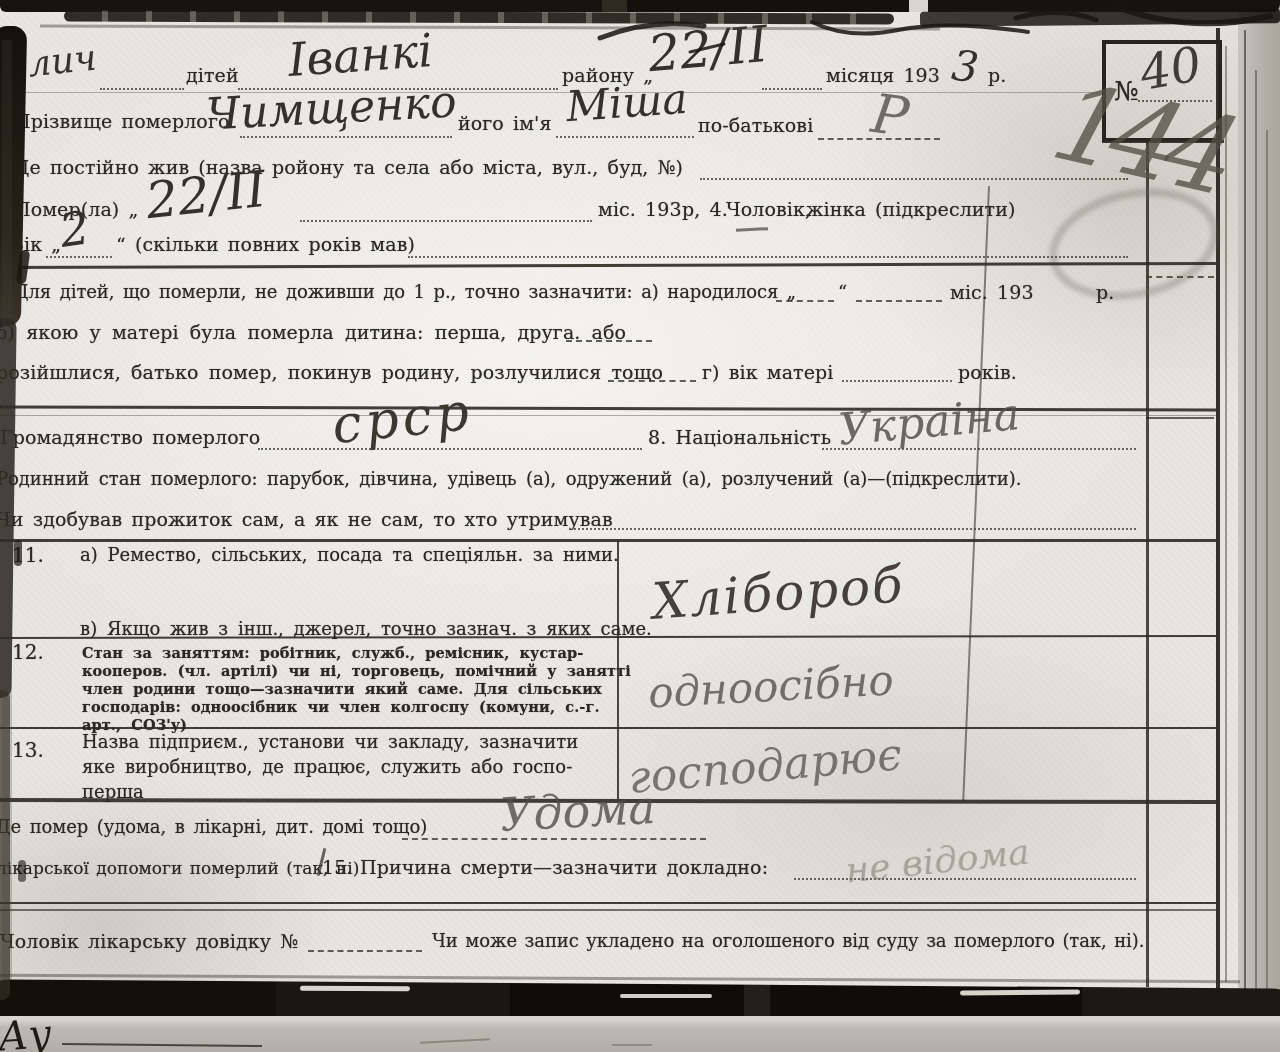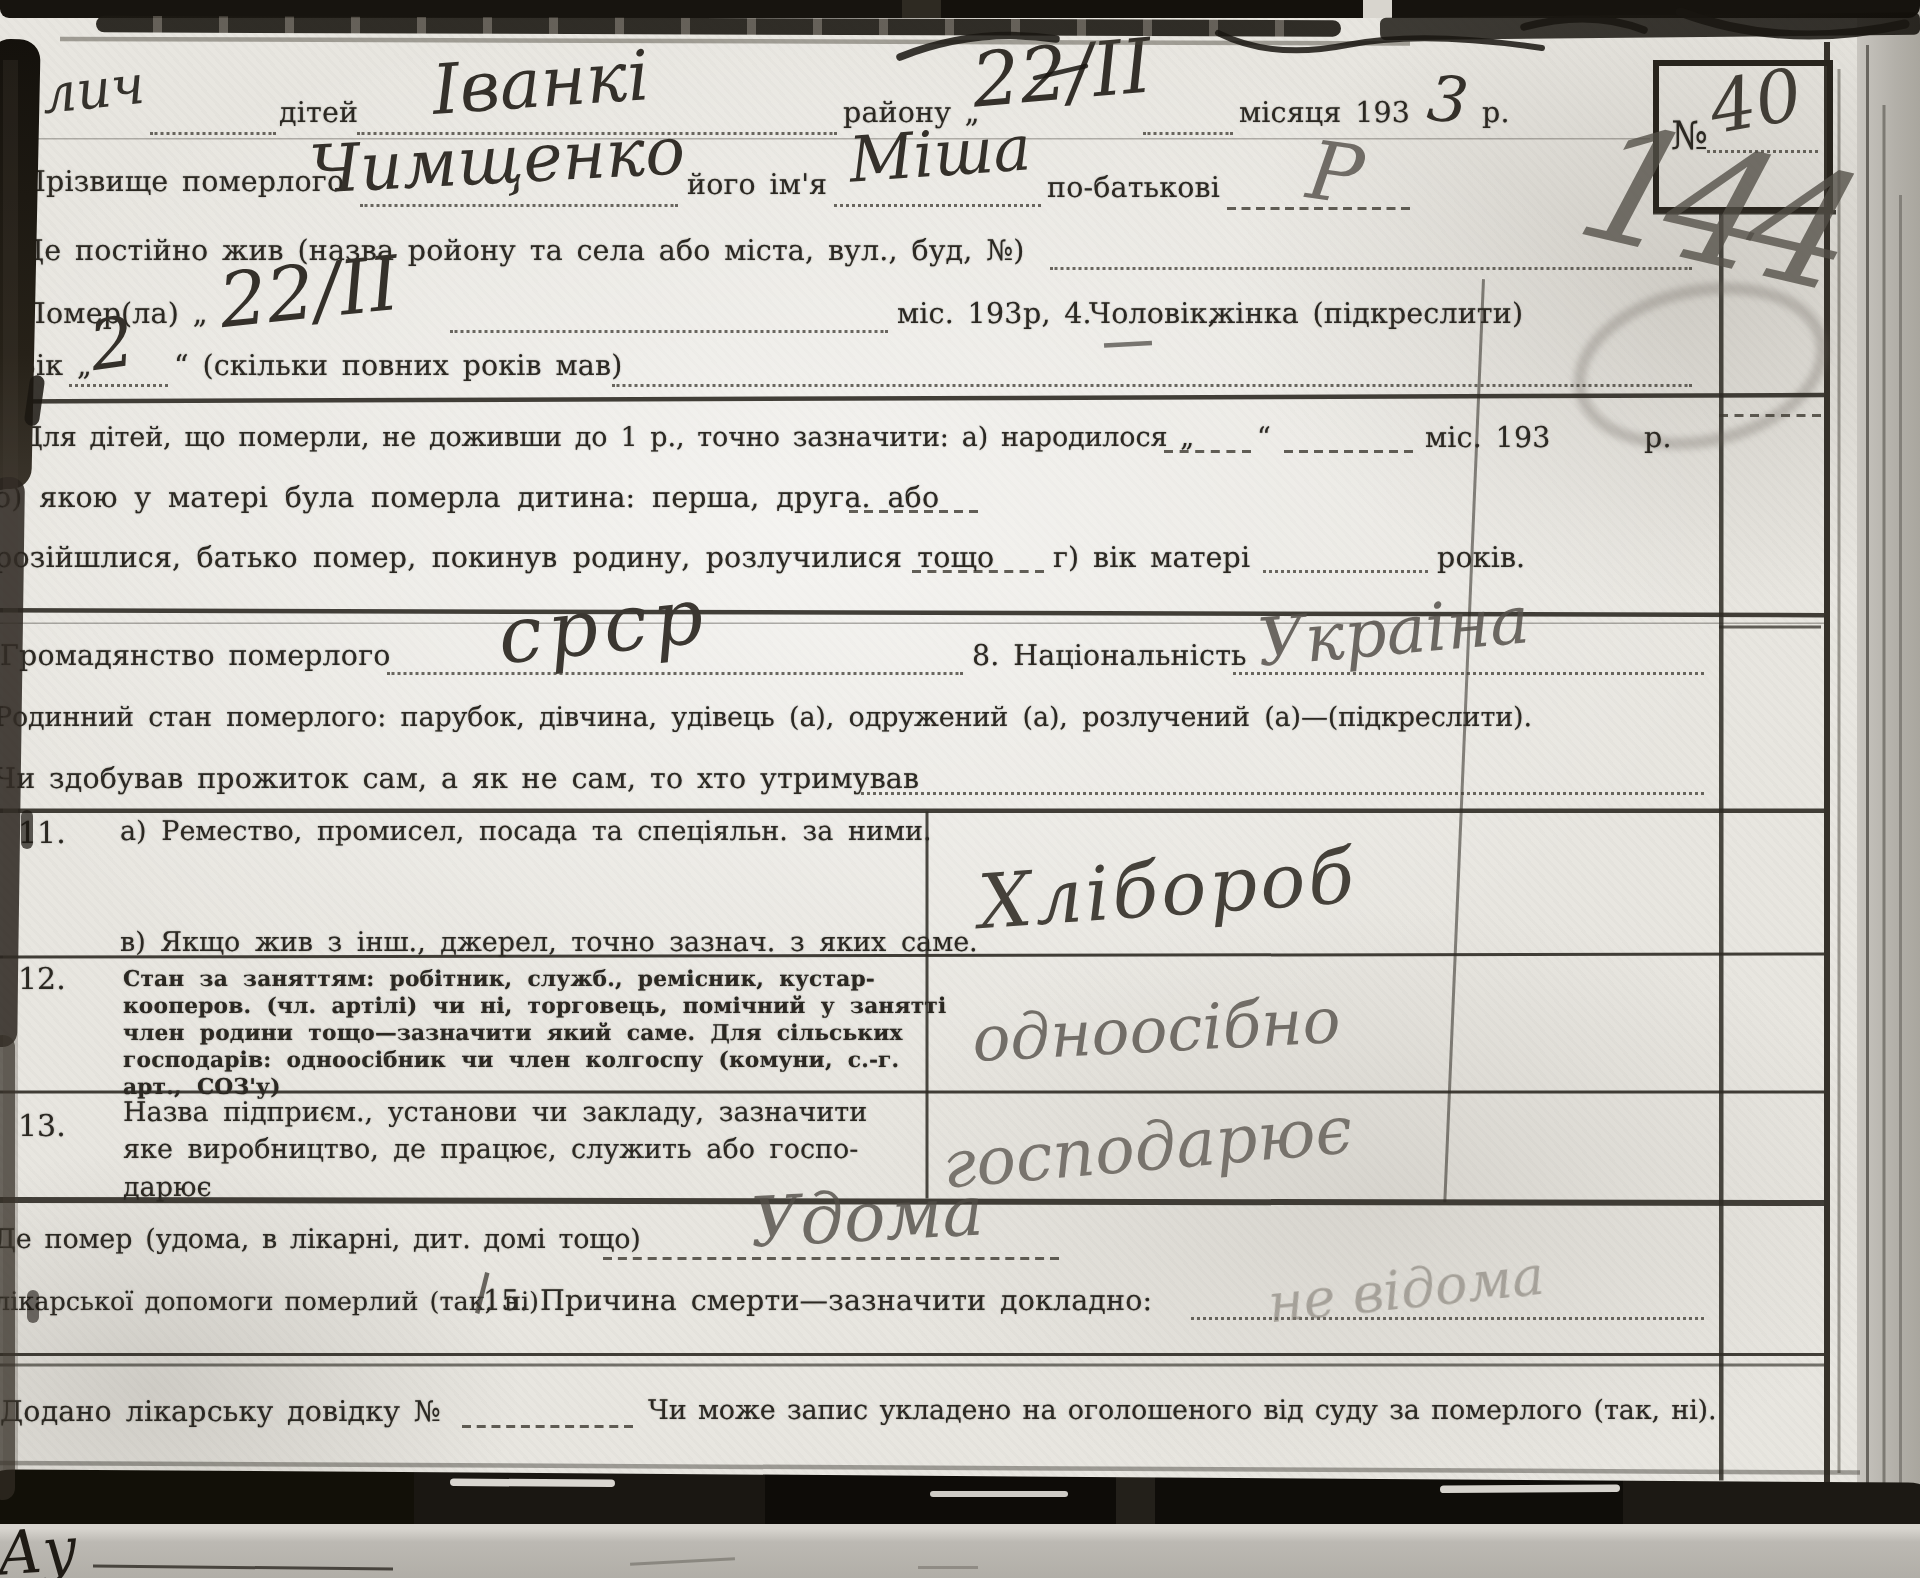--- a/index.html
+++ b/index.html
@@ -120,57 +120,57 @@
   <span class="hw" style="left:838px;top:396px;font-size:44px;transform:rotate(-5deg);color:rgba(85,80,74,.85)">Украіна</span>
   <div class="dots" style="left:822px;top:448px;width:314px"></div>
 
   <span class="t t18" style="left:-4px;top:468px;word-spacing:4px">Родинний стан померлого: парубок, дівчина, удівець (а), одружений (а), розлучений (а)—(підкреслити).</span>
   <span class="t t19" style="left:-4px;top:508px">Чи здобував прожиток сам, а як не сам, то хто утримував</span>
   <div class="dots" style="left:574px;top:528px;width:562px"></div>
 
   <div class="rule" style="left:0;top:539px;width:1216px;height:3px"></div>
 
   <span class="t" style="left:12px;top:543px;font-size:20px">11.</span>
-  <span class="t s18" style="left:80px;top:544px">а) Ремество, промисел, посада та спеціяльн. за ними.</span>
+  <span class="t s18" style="left:80px;top:544px">а) Ремество, сільських, посада та спеціяльн. за ними.</span>
   <span class="t s18" style="left:80px;top:618px">в) Якщо жив з інш., джерел, точно зазнач. з яких саме.</span>
   <span class="hw" style="left:652px;top:564px;font-size:50px;transform:rotate(-4deg);color:#45413a;letter-spacing:2px">Хлібороб</span>
   <div class="vline" style="left:617px;top:541px;width:2px;height:258px"></div>
   <div class="rule" style="left:0;top:636px;width:1216px;height:2px;transform:rotate(-.1deg)"></div>
 
   <span class="t" style="left:12px;top:640px;font-size:20px">12.</span>
   <span class="t sm" style="left:82px;top:644px">Стан за заняттям: робітник, служб., ремісник, кустар-</span>
   <span class="t sm" style="left:82px;top:662px">кооперов. (чл. артілі) чи ні, торговець, помічний у занятті</span>
   <span class="t sm" style="left:82px;top:680px">член родини тощо—зазначити який саме. Для сільських</span>
   <span class="t sm" style="left:82px;top:698px">господарів: одноосібник чи член колгоспу (комуни, с.-г.</span>
   <span class="t sm" style="left:82px;top:716px">арт., СОЗ'у)</span>
   <span class="hw" style="left:648px;top:662px;font-size:42px;transform:rotate(-3deg);color:rgba(85,80,74,.8)">одноосібно</span>
   <div class="rule" style="left:0;top:727px;width:1216px;height:2px"></div>
 
   <span class="t" style="left:12px;top:738px;font-size:20px">13.</span>
   <span class="t s18" style="left:82px;top:731px">Назва підприєм., установи чи закладу, зазначити</span>
   <span class="t s18" style="left:82px;top:756px">яке виробництво, де працює, служить або госпо-</span>
-  <span class="t s18" style="left:82px;top:781px">дарює</span>
+  <span class="t s18" style="left:82px;top:781px">перша</span>
   <span class="hw" style="left:628px;top:740px;font-size:44px;transform:rotate(-5deg);color:rgba(85,80,74,.75)">господарює</span>
   <div class="rule" style="left:0;top:799px;width:1216px;height:4px;transform:rotate(.1deg)"></div>
 
   <span class="t t18" style="left:-4px;top:816px">Де помер (удома, в лікарні, дит. домі тощо)</span>
   <div class="dash" style="left:402px;top:838px;width:304px"></div>
   <span class="hw" style="left:500px;top:784px;font-size:46px;transform:rotate(-3deg);color:rgba(80,76,70,.8)">Удома</span>
 
   <span class="t" style="left:-4px;top:858px;font-size:17px;word-spacing:2px">лікарської допомоги померлий (так, ні)</span>
   <span class="t t19" style="left:322px;top:856px">15.</span>
   <div style="position:absolute;left:320px;top:848px;width:3px;height:28px;background:rgba(60,56,50,.75);transform:rotate(14deg);z-index:4"></div>
   <span class="t t19" style="left:360px;top:856px">Причина смерти—зазначити докладно:</span>
   <div class="dots" style="left:794px;top:878px;width:342px"></div>
   <span class="hw" style="left:845px;top:840px;font-size:36px;transform:rotate(-6deg);color:rgba(120,115,105,.55);filter:blur(.4px)">не відома</span>
 
   <div class="rule" style="left:0;top:902px;width:1216px;height:2px"></div>
   <div class="rule" style="left:0;top:909px;width:1216px;height:2px;opacity:.7"></div>
 
-  <span class="t t19" style="left:0;top:930px">Додано лікарську довідку №</span>
+  <span class="t t19" style="left:0;top:930px">Чоловік лікарську довідку №</span>
   <div class="dash" style="left:308px;top:950px;width:114px"></div>
   <span class="t t18" style="left:432px;top:930px;word-spacing:2px">Чи може запис укладено на оголошеного від суду за померлого (так, ні).</span>
 
   <div class="rule edge" style="left:0;top:977px;width:1240px;height:3px;opacity:.45;transform:rotate(.3deg)"></div>
   <div class="edge" style="left:-10px;top:984px;width:1300px;height:40px;border-radius:18px/10px;transform:rotate(.4deg);
               background:linear-gradient(90deg,#121008 0 22%,#1a1712 22% 40%,#0e0c08 40% 58%,#23201a 58% 60%,#0f0d09 60% 84%,#1c1914 84% 100%)"></div>
   <div class="edge" style="left:300px;top:986px;width:110px;height:5px;background:#d9d6d0;border-radius:3px;transform:rotate(.3deg)"></div>
   <div class="edge" style="left:620px;top:994px;width:92px;height:4px;background:#cfccc6;border-radius:3px"></div>
   <div class="edge" style="left:960px;top:990px;width:120px;height:5px;background:#d6d3cd;border-radius:3px;transform:rotate(-.4deg)"></div>
   <div class="edge" style="left:0;top:1016px;width:1280px;height:36px;background:linear-gradient(180deg,#d8d5cf 0 3px,#bcb9b3 12px,#b1aea7)"></div>

